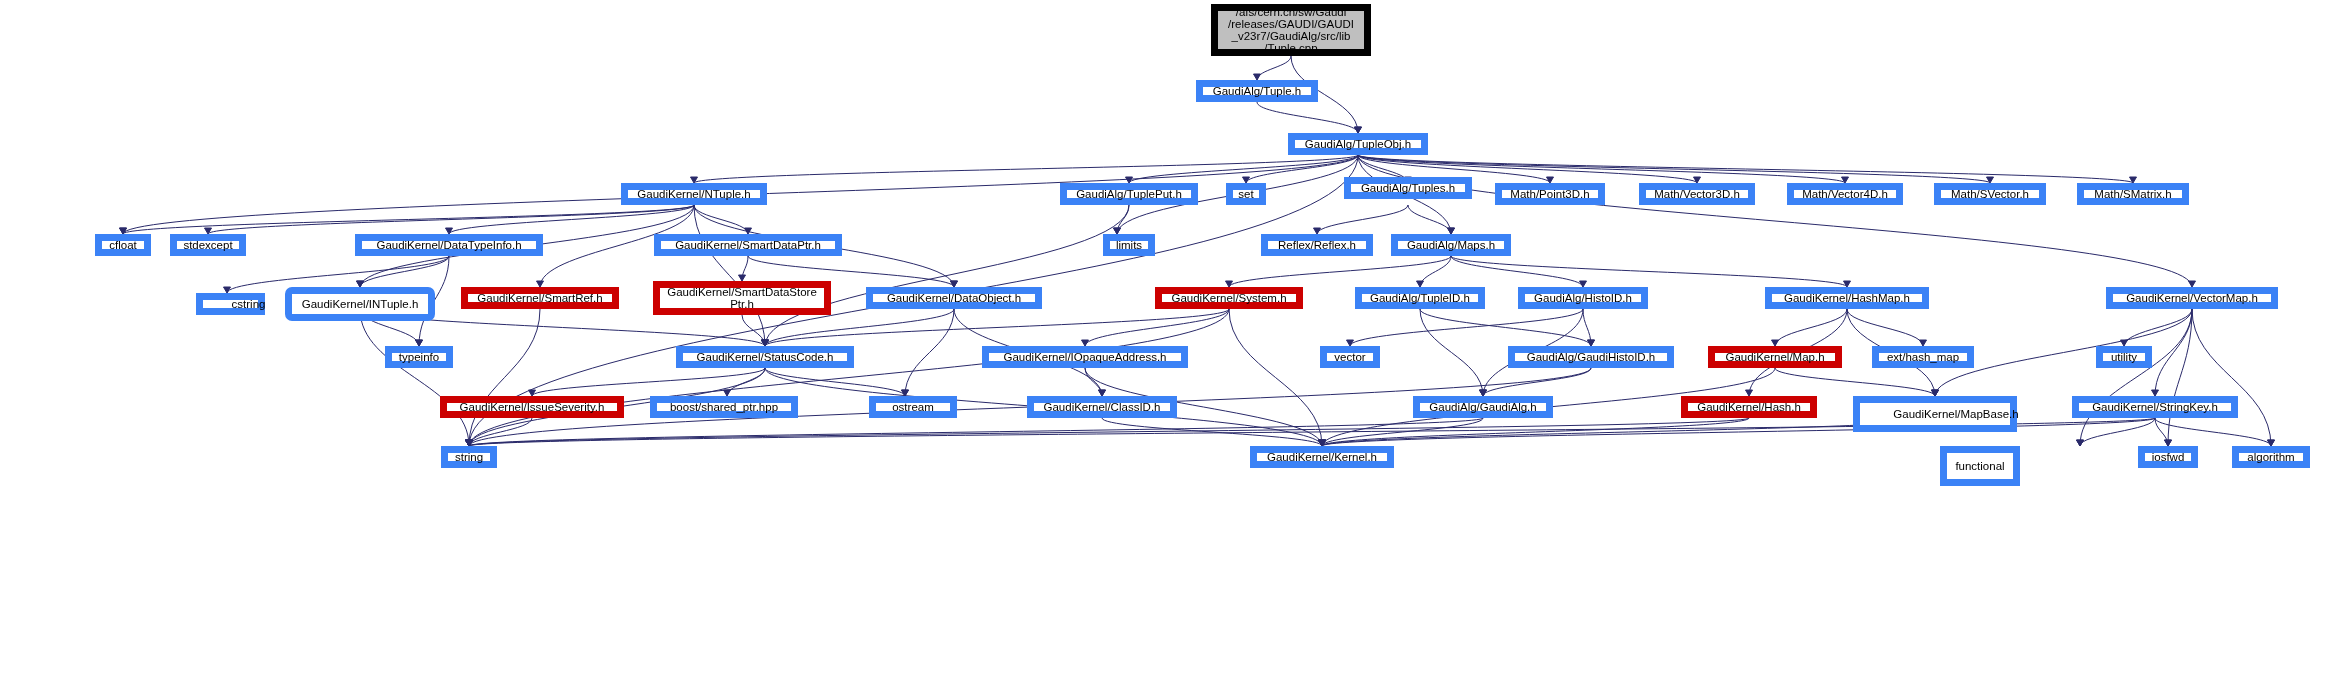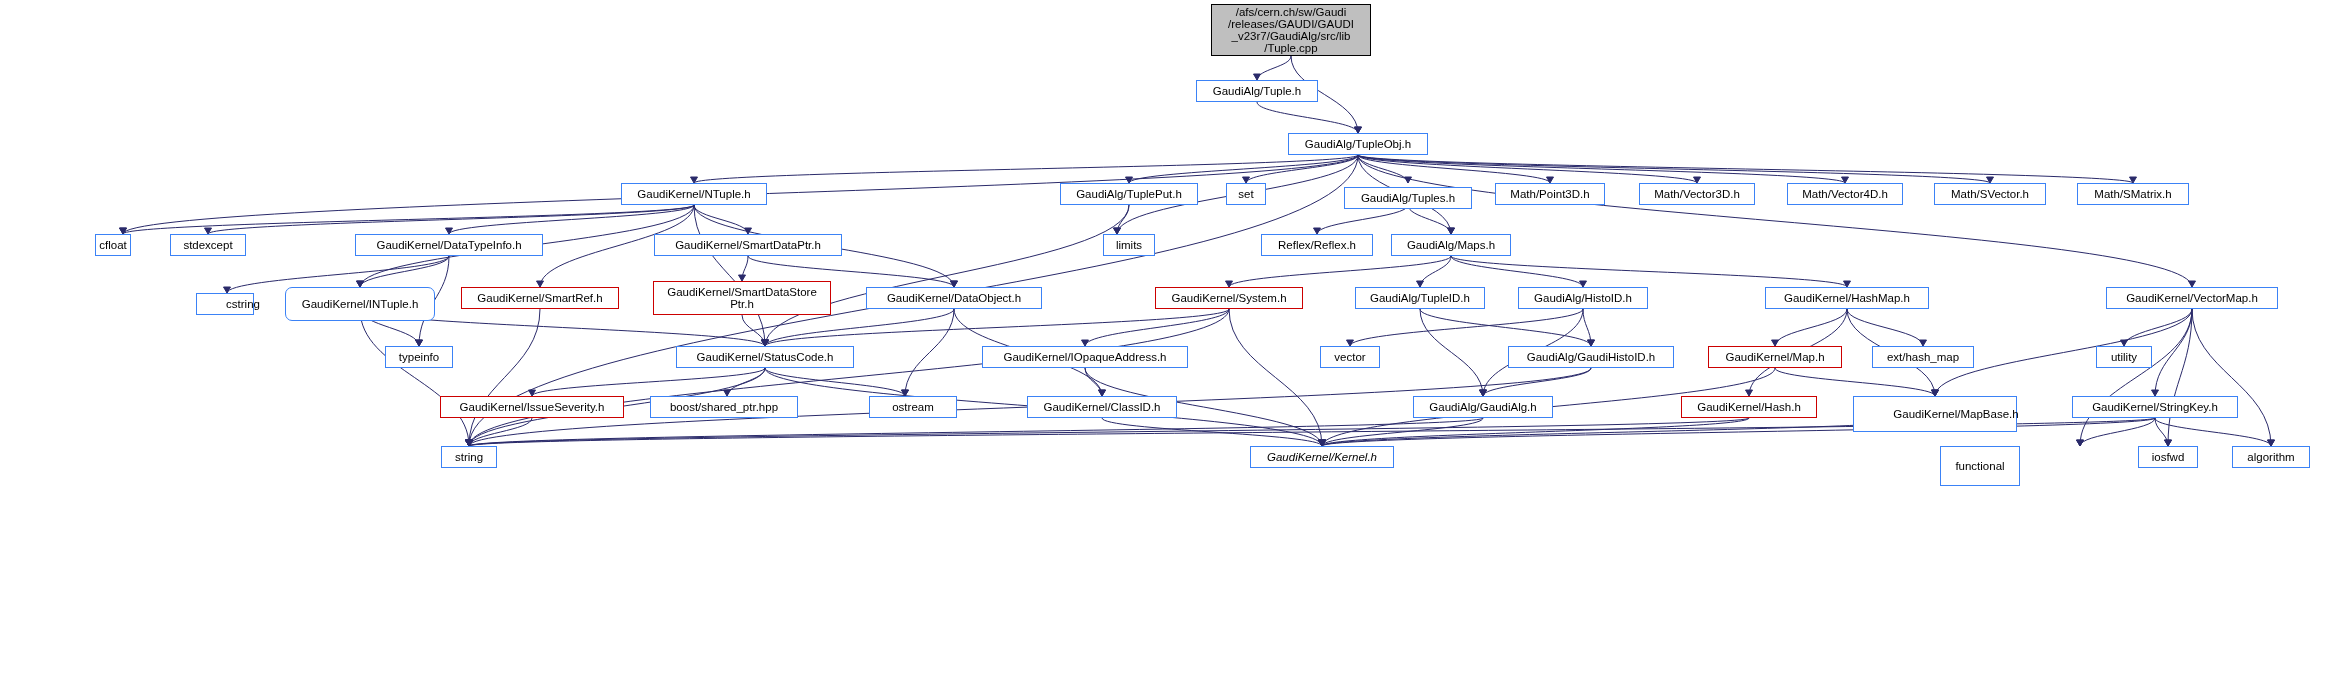--- a/index.html
+++ b/index.html
@@ -1,18 +1,18 @@
 <!DOCTYPE html>
 <html><head>
 <meta charset="utf-8">
 <style>
   html,body{margin:0;padding:0;background:#ffffff;}
   body{font-family:"Liberation Sans", sans-serif;}
   #canvas{position:relative;width:2327px;height:696px;overflow:hidden;background:#fff;}
-  .node{position:absolute;box-sizing:border-box;border:1px solid #3b82f6;background:#fff;
+  .node{position:absolute;box-sizing:border-box;border:7px solid #3b82f6;background:#fff;
         display:flex;align-items:center;justify-content:center;text-align:center;
         font-size:11.5px;line-height:12px;color:#000;white-space:pre;letter-spacing:0px;}
   .node.red{border-color:#cc0000;}
   .node.root{background:#bfbfbf;border-color:#000;}
   svg.edges{position:absolute;left:0;top:0;width:2327px;height:696px;pointer-events:none;}
   svg.edges path{fill:none;stroke:#2a2a6a;stroke-width:1;}
   svg.edges polygon{fill:#2a2a6a;stroke:#2a2a6a;stroke-width:1;}
 </style>
 </head>
 <body>
@@ -198,34 +198,34 @@
     </svg>
 <div class="node root" style="left: 1211px; top: 4px; width: 160px; height: 52px;">/afs/cern.ch/sw/Gaudi
 /releases/GAUDI/GAUDI
 _v23r7/GaudiAlg/src/lib
 /Tuple.cpp</div>
     <div class="node" style="left: 1196px; top: 80px; width: 122px; height: 22px;">GaudiAlg/Tuple.h</div>
     <div class="node" style="left: 1288px; top: 133px; width: 140px; height: 22px;">GaudiAlg/TupleObj.h</div>
     <div class="node" style="left: 621px; top: 183px; width: 146px; height: 22px;">GaudiKernel/NTuple.h</div>
     <div class="node" style="left: 1060px; top: 183px; width: 138px; height: 22px;">GaudiAlg/TuplePut.h</div>
     <div class="node" style="left: 1226px; top: 183px; width: 40px; height: 22px;">set</div>
-    <div class="node" style="left: 1344px; top: 187px; width: 128px; height: 22px;">GaudiAlg/Tuples.h</div>
+    <div class="node" style="left: 1344px; top: 177px; width: 128px; height: 22px;">GaudiAlg/Tuples.h</div>
     <div class="node" style="left: 1495px; top: 183px; width: 110px; height: 22px;">Math/Point3D.h</div>
     <div class="node" style="left: 1639px; top: 183px; width: 116px; height: 22px;">Math/Vector3D.h</div>
     <div class="node" style="left: 1787px; top: 183px; width: 116px; height: 22px;">Math/Vector4D.h</div>
     <div class="node" style="left: 1934px; top: 183px; width: 112px; height: 22px;">Math/SVector.h</div>
     <div class="node" style="left: 2077px; top: 183px; width: 112px; height: 22px;">Math/SMatrix.h</div>
-    <div class="node" style="left: 95px; top: 234px; width: 36px; height: 22px;">cfloat</div>
+    <div class="node" style="left: 95px; top: 234px; width: 56px; height: 22px;">cfloat</div>
     <div class="node" style="left: 170px; top: 234px; width: 76px; height: 22px;">stdexcept</div>
     <div class="node" style="left: 355px; top: 234px; width: 188px; height: 22px;">GaudiKernel/DataTypeInfo.h</div>
     <div class="node" style="left: 654px; top: 234px; width: 188px; height: 22px;">GaudiKernel/SmartDataPtr.h</div>
     <div class="node" style="left: 1091px; top: 234px; width: 52px; height: 22px; margin-left: 12px;">limits</div>
     <div class="node" style="left: 1261px; top: 234px; width: 112px; height: 22px;">Reflex/Reflex.h</div>
     <div class="node" style="left: 1391px; top: 234px; width: 120px; height: 22px;">GaudiAlg/Maps.h</div>
-    <div class="node" style="left: 196px; top: 293px; width: 58px; height: 22px; padding-left: 36px;">cstring</div>
+    <div class="node" style="left: 196px; top: 293px; width: 69px; height: 22px; padding-left: 36px;">cstring</div>
     <div class="node" style="left: 285px; top: 287px; width: 150px; height: 34px; border-radius: 7px;">GaudiKernel/INTuple.h</div>
     <div class="node red" style="left: 461px; top: 287px; width: 158px; height: 22px;">GaudiKernel/SmartRef.h</div>
     <div class="node red" style="left: 653px; top: 281px; width: 178px; height: 34px;">GaudiKernel/SmartDataStore
 Ptr.h</div>
     <div class="node" style="left: 866px; top: 287px; width: 176px; height: 22px;">GaudiKernel/DataObject.h</div>
     <div class="node red" style="left: 1155px; top: 287px; width: 148px; height: 22px;">GaudiKernel/System.h</div>
     <div class="node" style="left: 1355px; top: 287px; width: 130px; height: 22px;">GaudiAlg/TupleID.h</div>
     <div class="node" style="left: 1518px; top: 287px; width: 130px; height: 22px;">GaudiAlg/HistoID.h</div>
     <div class="node" style="left: 1765px; top: 287px; width: 164px; height: 22px;">GaudiKernel/HashMap.h</div>
     <div class="node" style="left: 2106px; top: 287px; width: 172px; height: 22px;">GaudiKernel/VectorMap.h</div>
@@ -239,17 +239,17 @@
     <div class="node" style="left: 2096px; top: 346px; width: 56px; height: 22px;">utility</div>
     <div class="node red" style="left: 440px; top: 396px; width: 184px; height: 22px;">GaudiKernel/IssueSeverity.h</div>
     <div class="node" style="left: 650px; top: 396px; width: 148px; height: 22px;">boost/shared_ptr.hpp</div>
     <div class="node" style="left: 869px; top: 396px; width: 88px; height: 22px;">ostream</div>
     <div class="node" style="left: 1027px; top: 396px; width: 150px; height: 22px;">GaudiKernel/ClassID.h</div>
     <div class="node" style="left: 1413px; top: 396px; width: 140px; height: 22px;">GaudiAlg/GaudiAlg.h</div>
     <div class="node red" style="left: 1681px; top: 396px; width: 136px; height: 22px;">GaudiKernel/Hash.h</div>
     <div class="node" style="left: 1853px; top: 396px; width: 164px; height: 36px; padding-left: 42px;">GaudiKernel/MapBase.h</div>
     <div class="node" style="left: 2072px; top: 396px; width: 166px; height: 22px;">GaudiKernel/StringKey.h</div>
     <div class="node" style="left: 441px; top: 446px; width: 56px; height: 22px;">string</div>
-    <div class="node" style="left: 1250px; top: 446px; width: 144px; height: 22px; font-style: italic;">GaudiKernel/Kernel.h</div>
+    <div class="node" style="left: 1250px; top: 446px; width: 144px; height: 22px;">GaudiKernel/Kernel.h</div>
     <div class="node" style="left: 1940px; top: 446px; width: 80px; height: 40px;">functional</div>
     <div class="node" style="left: 2138px; top: 446px; width: 60px; height: 22px;">iosfwd</div>
     <div class="node" style="left: 2232px; top: 446px; width: 78px; height: 22px;">algorithm</div>
   </div>
 
 </body></html>

